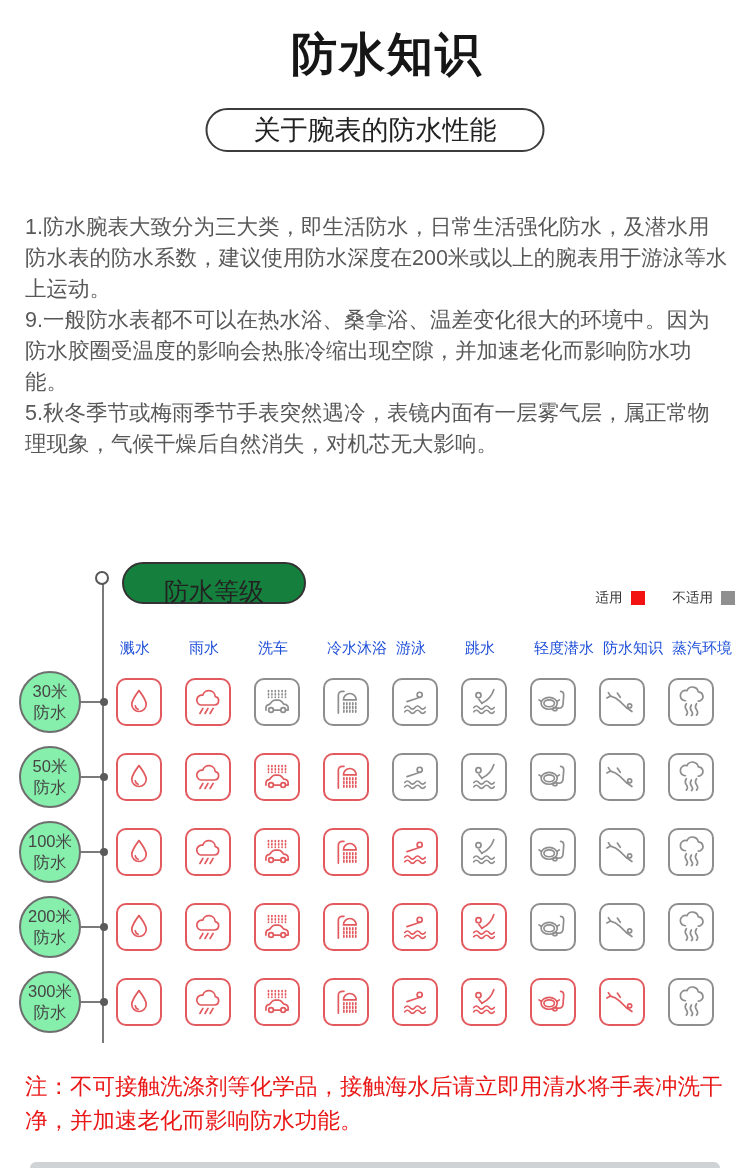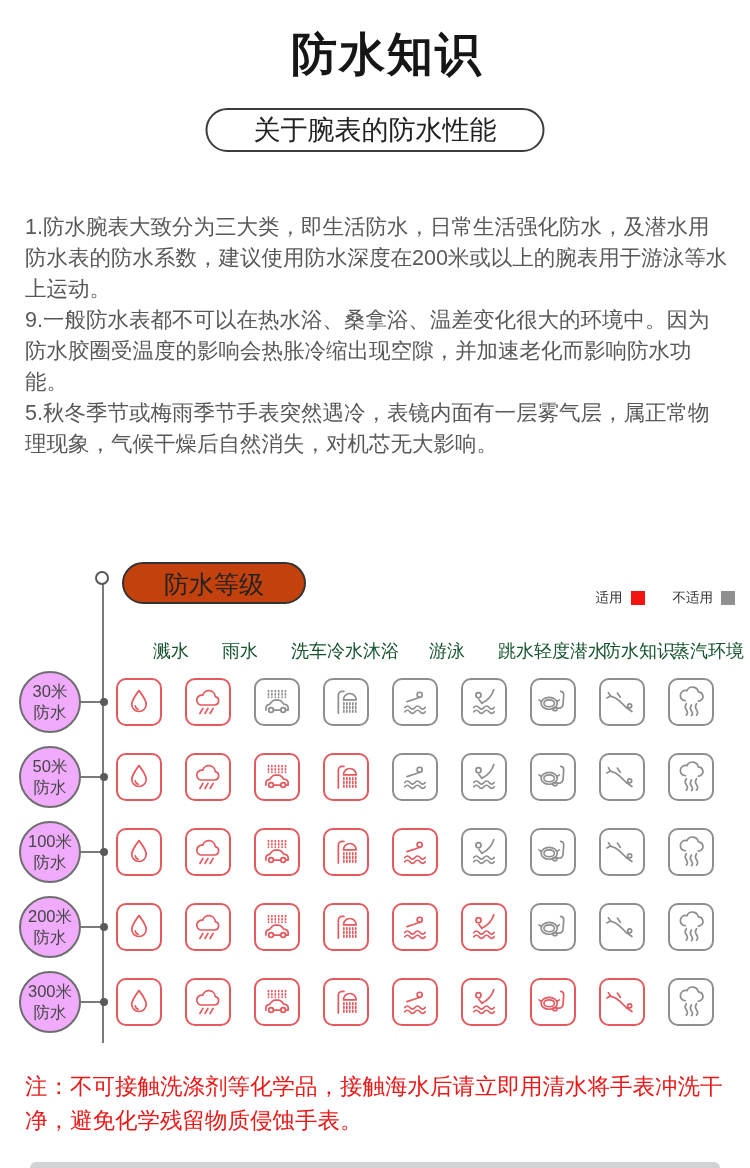--- a/index.html
+++ b/index.html
@@ -31,46 +31,46 @@
   .timeline-line {
     position:absolute; left:102px; top:583px; width:2px; height:460px;
     background:#7a7a7a;
   }
   .timeline-start-dot {
     position:absolute; left:95px; top:571px; width:14px; height:14px;
     border:2px solid #565656; border-radius:50%; background:#fff;
   }
   .section-pill {
     position:absolute; top:562px; left:122px;
-    height:42px; line-height:38px; padding:1px 40px;
+    height:42px; line-height:38px; padding:8px 40px;
     border:2px solid #333; border-radius:21px;
-    font-size:25px; color:#222; background:#c2410c; white-space:nowrap;
+    font-size:25px; color:#222; background:#15803d; white-space:nowrap;
   }
   .legend {
     position:absolute; top:589px; right:15px;
     display:flex; align-items:center; gap:8px;
     font-size:13.5px; color:#333;
   }
   .legend .gap { width:12px; }
   .swatch { width:14px; height:14px; display:inline-block; }
   
   .col-head-row {
     position:absolute; top:639px; left:120px; display:flex;
   }
   .col-head {
-    width:69px; text-align:right; font-size:18px; color:#14532d;
+    width:69px; text-align:left; font-size:15px; color:#1d4ed8;
     white-space:nowrap;
   }
   .rating-rows { position:absolute; top:664px; left:0; width:750px; }
   .rating-row { display:flex; align-items:center; height:75px; }
   .depth-circle {
     margin-left:19px; width:62px; height:62px; flex:0 0 62px;
     border:2px solid #6e6e6e; border-radius:50%;
     display:flex; flex-direction:column; align-items:center; justify-content:center;
-    font-size:16.5px; line-height:1.22; color:#454545; background:#f0abfc;
+    font-size:16.5px; line-height:1.22; color:#454545; background:#86efac;
     position:relative; z-index:2;
   }
   .connector {
     width:23px; height:2px; background:#7a7a7a; position:relative;
   }
   .connector::after {
     content:""; position:absolute; right:-4px; top:-3px;
     width:8px; height:8px; border-radius:50%; background:#5a5a5a;
   }
   .slot { width:69px; display:flex; justify-content:center; }
@@ -537,17 +537,17 @@
         <div class="slot">
           <div class="cell" style="color: rgb(142, 142, 142);">
             <svg class="ic" viewBox="0 0 40 40">
               <use href="#ic-steam" xlink:href="#ic-steam"></use>
             </svg>
           </div>
         </div>
       </div>
     </div>
 
-  <p class="footnote">注：不可接触洗涤剂等化学品，接触海水后请立即用清水将手表冲洗干净，避免化学残留物质侵蚀手表。</p>
+  <p class="footnote">注：不可接触洗涤剂等化学品，接触海水后请立即用清水将手表冲洗干净，并加速老化而影响防水功能。</p>
 
   <div class="next-section-edge"></div>
 
 </div>
 
 </body></html>

